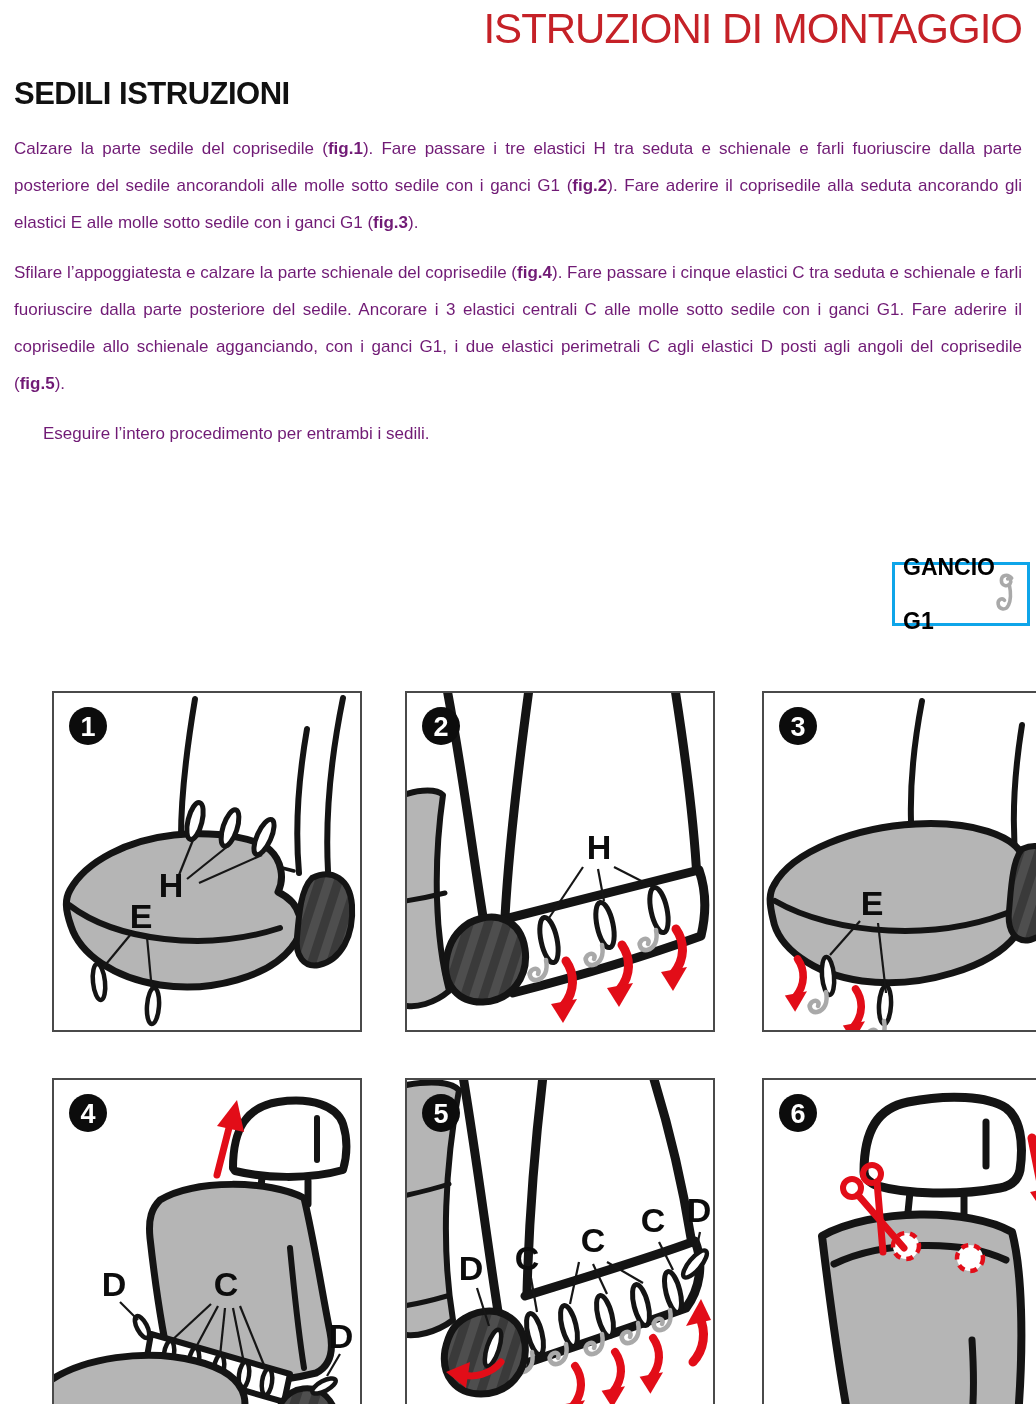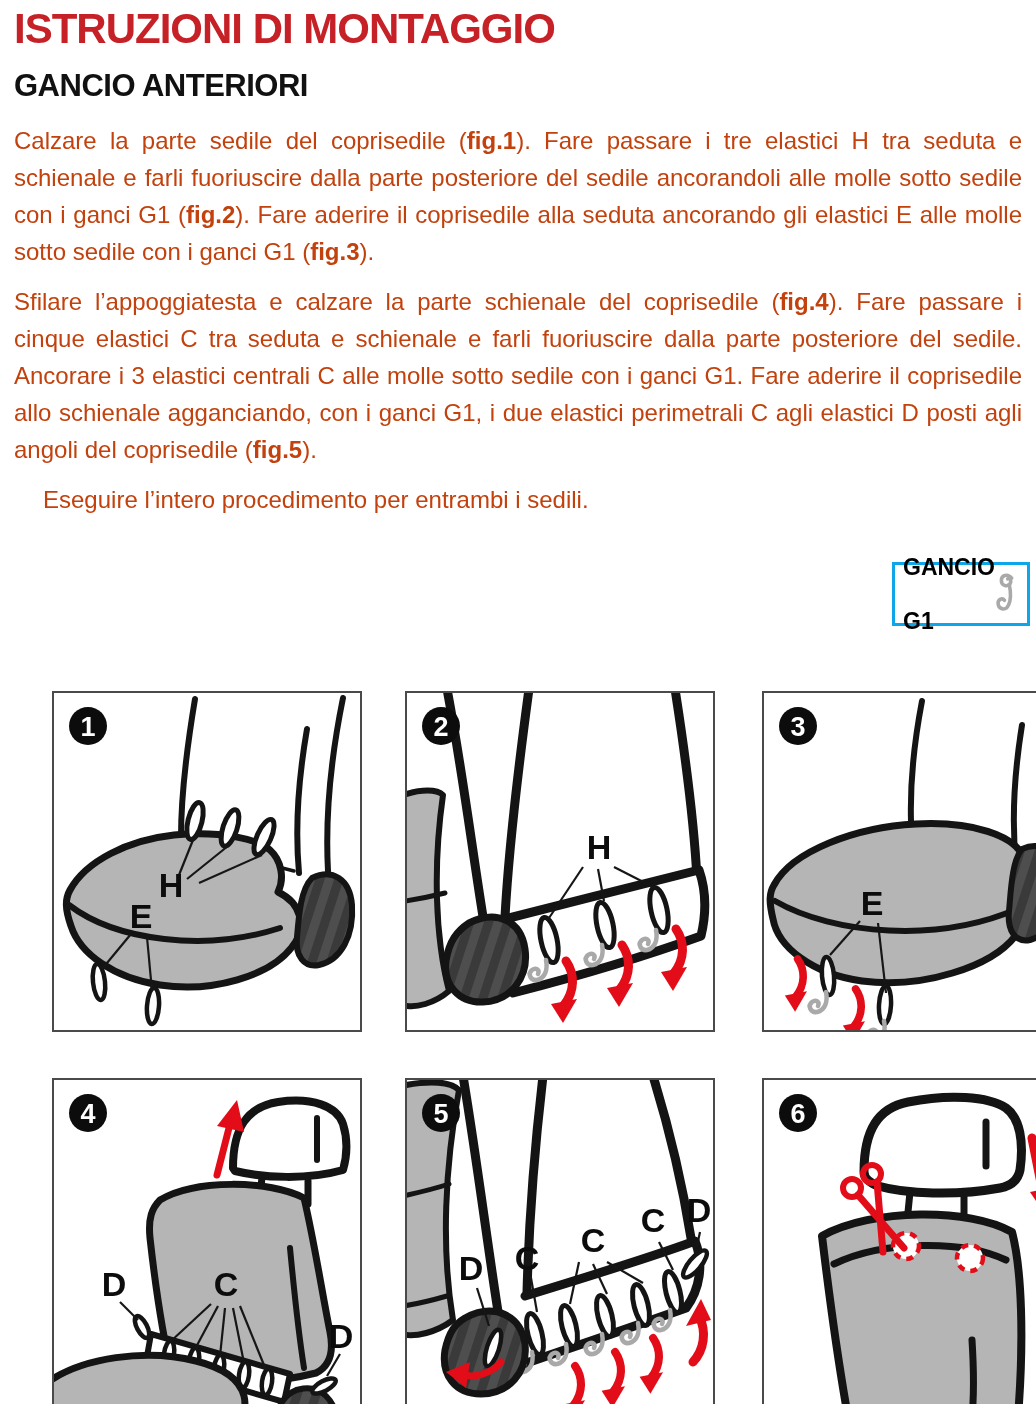--- a/index.html
+++ b/index.html
@@ -8,25 +8,25 @@
     --seat-gray:#b5b5b5;
     --bolster-dark:#4e4e4e;
     --bolster-stripe:#3a3a3a;
     --hook-gray:#a9a9a9;
     --ink:#141414;
   }
   html,body{margin:0;padding:0;background:#fff;}
   .page{position:relative;width:1036px;height:1404px;background:#fff;overflow:hidden;
         font-family:"Liberation Sans",sans-serif;color:#161616;}
   .text-col{padding:6px 14px 0 14px;}
-  h1{margin:0 0 16px 0;font-size:42px;line-height:46px;font-weight:bold;
-     letter-spacing:-1px;color:var(--title-red);}
+  h1{margin:0 0 24px 0;font-size:42px;line-height:46px;font-weight:normal;
+     letter-spacing:-1px;color:var(--title-red);text-align:right;}
   h2{margin:0 0 18px 0;font-size:31px;line-height:36px;font-weight:bold;
      letter-spacing:-0.5px;color:#111;}
-  p.body{margin:0 0 13px 0;font-size:24px;line-height:37px;text-align:justify;color:#c2410c;}
+  p.body{margin:0 0 13px 0;font-size:17px;line-height:37px;text-align:justify;color:#701a75;}
   p.body.single{text-align:left;margin-left:29px;}
   p.body b{font-weight:bold;}
   .hook-box{position:absolute;left:892px;top:562px;width:138px;height:64px;
             border:3px solid #0ea5e9;box-sizing:border-box;background:#fff;
             display:flex;align-items:center;padding:2px 5px 2px 8px;}
   .hook-box .txt{flex:1;font-weight:bold;font-size:23px;line-height:26px;color:#000;}
   .hook-box .code{text-align:left;padding-right:6px;margin-top:28px;}
   .panel{position:absolute;width:306px;height:337px;border:2px solid #4a4a4a;
          background:#fff;box-sizing:content-box;}
   #p1{left:12px;top:675px}  #p2{left:365px;top:675px}  #p3{left:722px;top:675px}
@@ -75,21 +75,21 @@
       <polygon class="rf" points="13,4 9,30 -11,14"></polygon>
     </g>
     <path id="hookJ" d="M0,-5 C2,5 -1,13 -9,15 C-15,16 -19,9 -14,5 C-10,2 -6,5 -8,9"></path>
   </defs>
 </svg>
 
 <div class="page">
 
   <div class="text-col">
     <h1>ISTRUZIONI DI MONTAGGIO</h1>
-    <h2>GANCIO ANTERIORI</h2>
+    <h2>SEDILI ISTRUZIONI</h2>
 
     <p class="body"><span>Calzare la parte sedile del coprisedile (</span><b>fig.1</b><span>). Fare passare i tre elastici H tra seduta e schienale e farli fuoriuscire dalla parte posteriore del sedile ancorandoli alle molle sotto sedile con i ganci G1 (</span><b>fig.2</b><span>). Fare aderire il coprisedile alla seduta ancorando gli elastici E alle molle sotto sedile con i ganci G1 (</span><b>fig.3</b><span>).</span></p>
 
     <p class="body"><span>Sfilare l’appoggiatesta e calzare la parte schienale del coprisedile (</span><b>fig.4</b><span>). Fare passare i cinque elastici C tra seduta e schienale e farli fuoriuscire dalla parte posteriore del sedile. Ancorare i 3 elastici centrali C alle molle sotto sedile con i ganci G1. Fare aderire il coprisedile allo schienale agganciando, con i ganci G1, i due elastici perimetrali C agli elastici D posti agli angoli del coprisedile (</span><b>fig.5</b><span>).</span></p>
 
 
     <p class="body single"><span>Eseguire l’intero procedimento per entrambi i sedili.</span></p>
   </div>
 
   <div class="hook-box">

